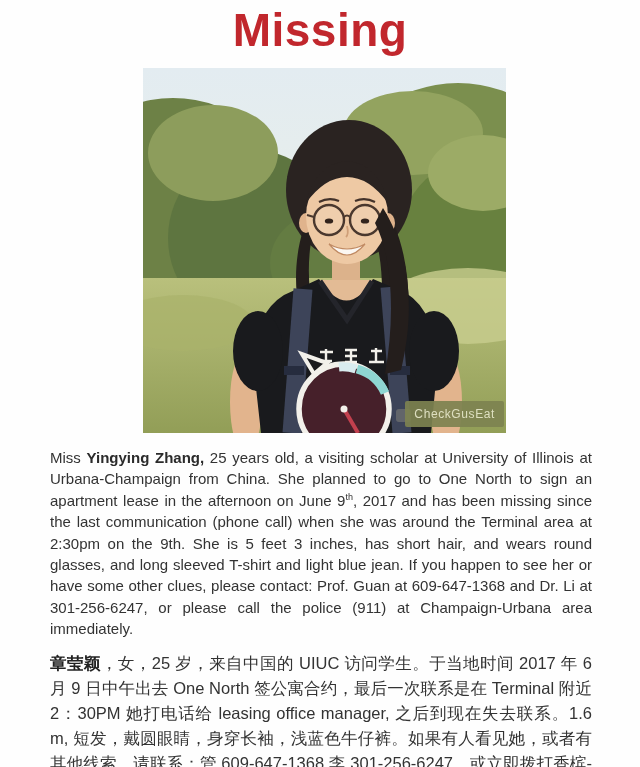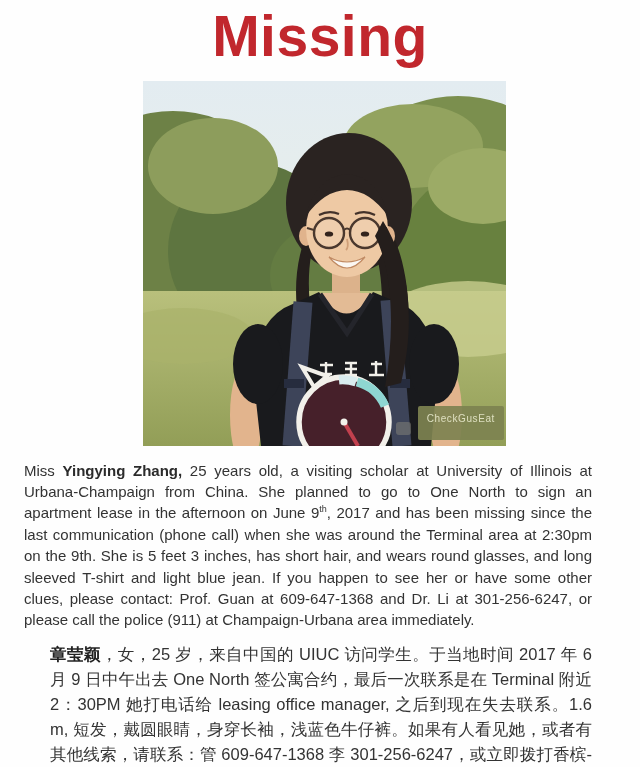--- a/index.html
+++ b/index.html
@@ -3,41 +3,41 @@
 <meta charset="utf-8">
 <style>
   html,body{margin:0;padding:0;}
   body{
     width:640px;height:767px;overflow:hidden;background:#ffffff;
     font-family:"Liberation Sans","DejaVu Sans",sans-serif;color:#333;
   }
   .poster{width:640px;height:767px;position:relative;background:#fefefe;}
   .title{
     margin:0;padding-top:4px;text-align:center;
-    font-size:57px;line-height:1.15;font-weight:bold;color:#c1272d;
+    font-size:46px;line-height:1.15;font-weight:bold;color:#c1272d;
     letter-spacing:0.5px;
   }
   .photo{
     position:relative;width:363px;height:365px;margin:11px 0 0 143px;
     overflow:hidden;background:#dfe9ef;
   }
   .photo svg{position:absolute;left:0;top:0;width:100%;height:100%;display:block;}
   .watermark{
-    position:absolute;right:2px;bottom:6px;height:34px;
+    position:absolute;right:2px;bottom:6px;height:26px;
     background:rgba(125,130,80,0.92);color:rgba(232,233,204,0.9);
-    font-size:10px;line-height:26px;padding:0 9px;letter-spacing:0.6px;
+    font-size:12px;line-height:26px;padding:0 9px;letter-spacing:0.6px;
     border-radius:2px;
     margin-left:10px;
   }
   .wm-logo{
     position:absolute;right:95px;bottom:11px;width:15px;height:13px;
     background:rgba(130,130,120,0.55);border-radius:3px;
   }
   .para-en{
-    margin:14px 48px 0 24px;font-size:15px;line-height:21.4px;
+    margin:14px 48px 0 50px;font-size:15px;line-height:21.4px;
     text-align:justify;color:#333;
   }
   .para-en b{font-weight:bold;color:#2b2b2b;}
   .para-en sup{font-size:9px;line-height:0;}
   .para-zh{
     margin:11px 48px 0 50px;font-size:16.5px;line-height:25px;
     text-align:justify;color:#333;
   }
   .para-zh b{font-weight:bold;color:#222;font-family:Liberation Serif, serif;}
 </style>

